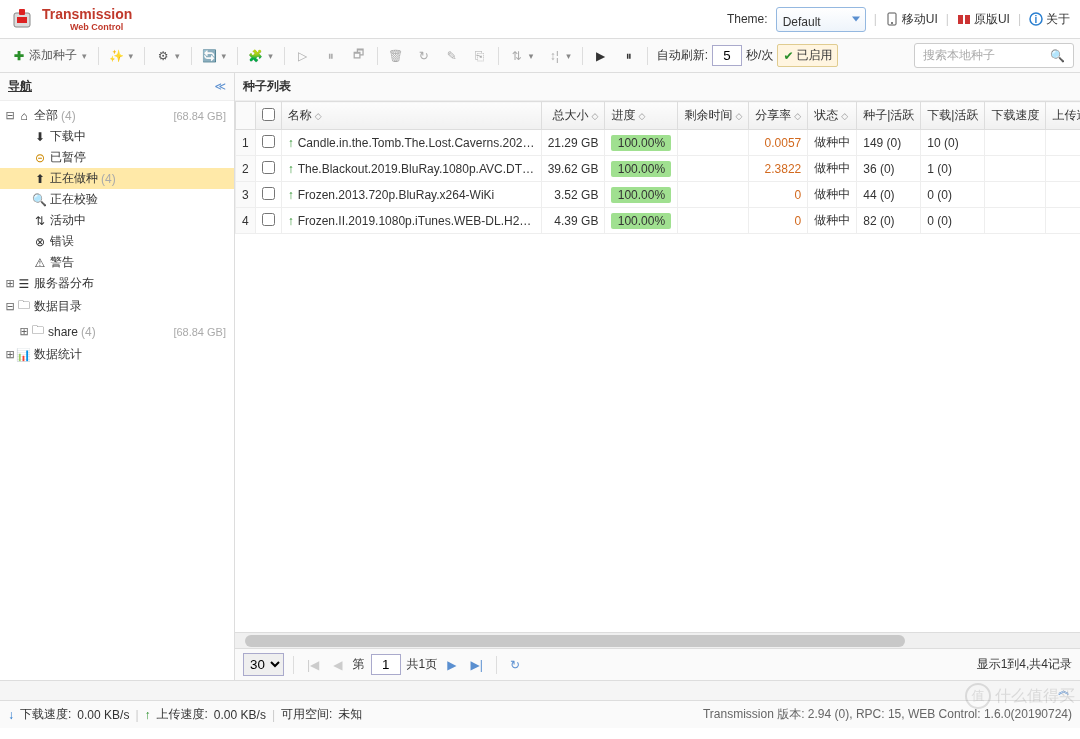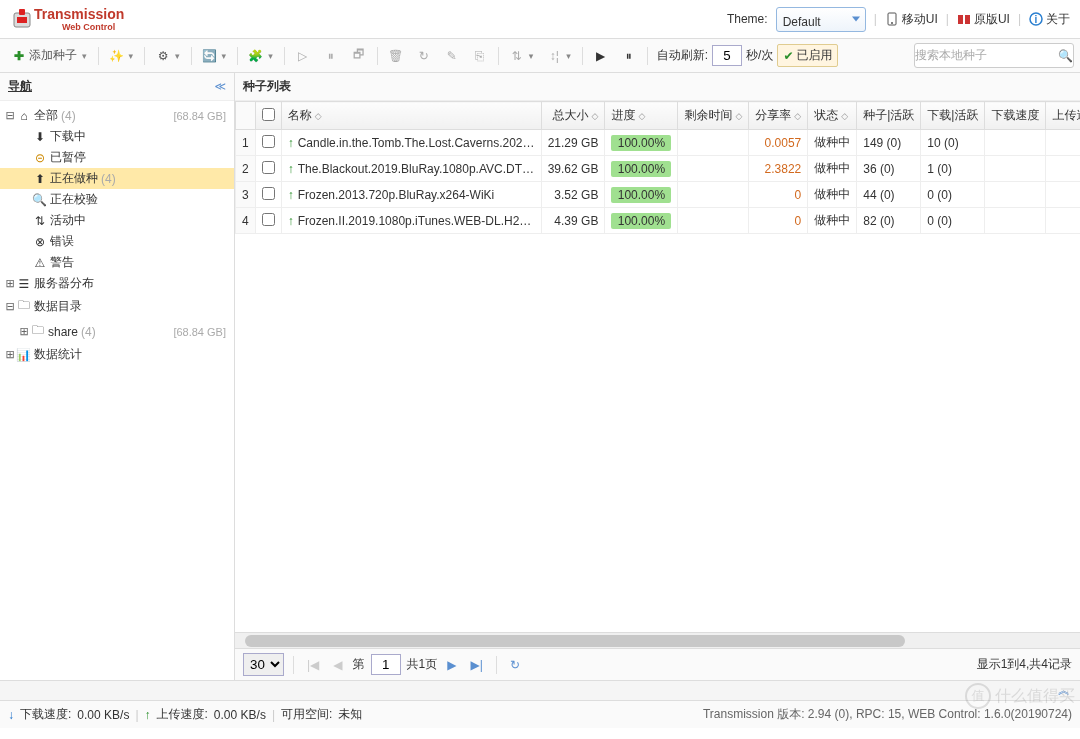--- a/index.html
+++ b/index.html
@@ -1,38 +1,38 @@
 <!DOCTYPE html>
 <html><head>
 <meta charset="utf-8">
 <style>
 * { box-sizing: border-box; margin: 0; padding: 0; }
 body { font-family: Arial, "Microsoft YaHei", sans-serif; font-size: 12px; color: #333; background: #fff; width: 1080px; height: 739px; overflow: hidden; position: relative; }
 .header { display: flex; align-items: center; padding: 6px 10px; border-bottom: 1px solid #ddd; background: #fff; }
-.logo-area { display: flex; align-items: center; gap: 0; }
+.logo-area { display: flex; align-items: center; gap: 8px; }
 .logo-icon { width: 24px; height: 24px; }
 .logo-text { display: flex; flex-direction: column; }
 .logo-title { color: #c0392b; font-weight: bold; font-size: 14px; }
 .logo-sub { color: #c0392b; font-size: 9px; font-weight: bold; margin-left: 28px; }
 .header-right { margin-left: auto; display: flex; align-items: center; gap: 8px; }
 .theme-label { color: #333; }
 .theme-select { border: 1px solid #94b8e0; border-radius: 3px; padding: 7px 18px 2px 6px; background: linear-gradient(#fff, #eef4fb); position: relative; color: #333; min-width: 90px; }
 .theme-select::after { content: ""; position: absolute; right: 5px; top: 50%; width: 0; height: 0; border-left: 4px solid transparent; border-right: 4px solid transparent; border-top: 5px solid #5a8fd0; transform: translateY(-50%); }
 .hdr-link { display: flex; align-items: center; gap: 3px; color: #333; cursor: pointer; }
 .hdr-sep { color: #ccc; }
 .hdr-ico { width: 14px; height: 14px; display: inline-flex; align-items: center; justify-content: center; }
 .toolbar { display: flex; align-items: center; padding: 4px 6px; border-bottom: 1px solid #ddd; background: #fafafa; gap: 2px; }
 .tbtn { display: flex; align-items: center; gap: 3px; padding: 3px 6px; border-radius: 3px; cursor: pointer; color: #555; }
 .tbtn .ico { width: 14px; height: 14px; display: inline-flex; align-items: center; justify-content: center; }
 .tbar-sep { width: 1px; height: 18px; background: #ddd; margin: 0 3px; }
 .dd-arrow { font-size: 9px; color: #888; margin-left: 2px; }
 .auto-refresh { display: flex; align-items: center; gap: 4px; margin-left: 4px; }
 .auto-refresh input { width: 30px; text-align: center; border: 1px solid #aac; padding: 2px; }
 .chk-enabled { display: flex; align-items: center; gap: 3px; background: #fff5e0; border: 1px solid #e0cc90; padding: 2px 5px; border-radius: 2px; }
-.searchbox { margin-left: auto; border: 1px solid #ccc; border-radius: 3px; padding: 3px 0; width: 160px; color: #aaa; display: flex; align-items: center; background: #fff; }
+.searchbox { margin-left: auto; border: 1px solid #ccc; border-radius: 3px; padding: 3px 8px; width: 160px; color: #aaa; display: flex; align-items: center; background: #fff; }
 .searchbox .mag { margin-left: auto; color: #999; }
 .main { display: flex; height: 607px; }
 .nav { width: 235px; border-right: 1px solid #ddd; display: flex; flex-direction: column; }
 .nav-header { display: flex; align-items: center; padding: 5px 8px; border-bottom: 1px solid #eee; background: #fafafa; }
 .nav-header .coll { margin-left: auto; color: #5a8fd0; cursor: pointer; font-size: 11px; }
 .tree { padding: 4px 0; flex: 1; overflow: auto; }
 .tree-item { display: flex; align-items: center; padding: 2px 4px; cursor: pointer; white-space: nowrap; }
 .tree-item .exp { width: 12px; text-align: center; color: #666; font-size: 11px; }
 .tree-item .ico { width: 16px; text-align: center; margin-right: 2px; }
 .tree-item .cnt { color: #aaa; margin-left: 3px; }

